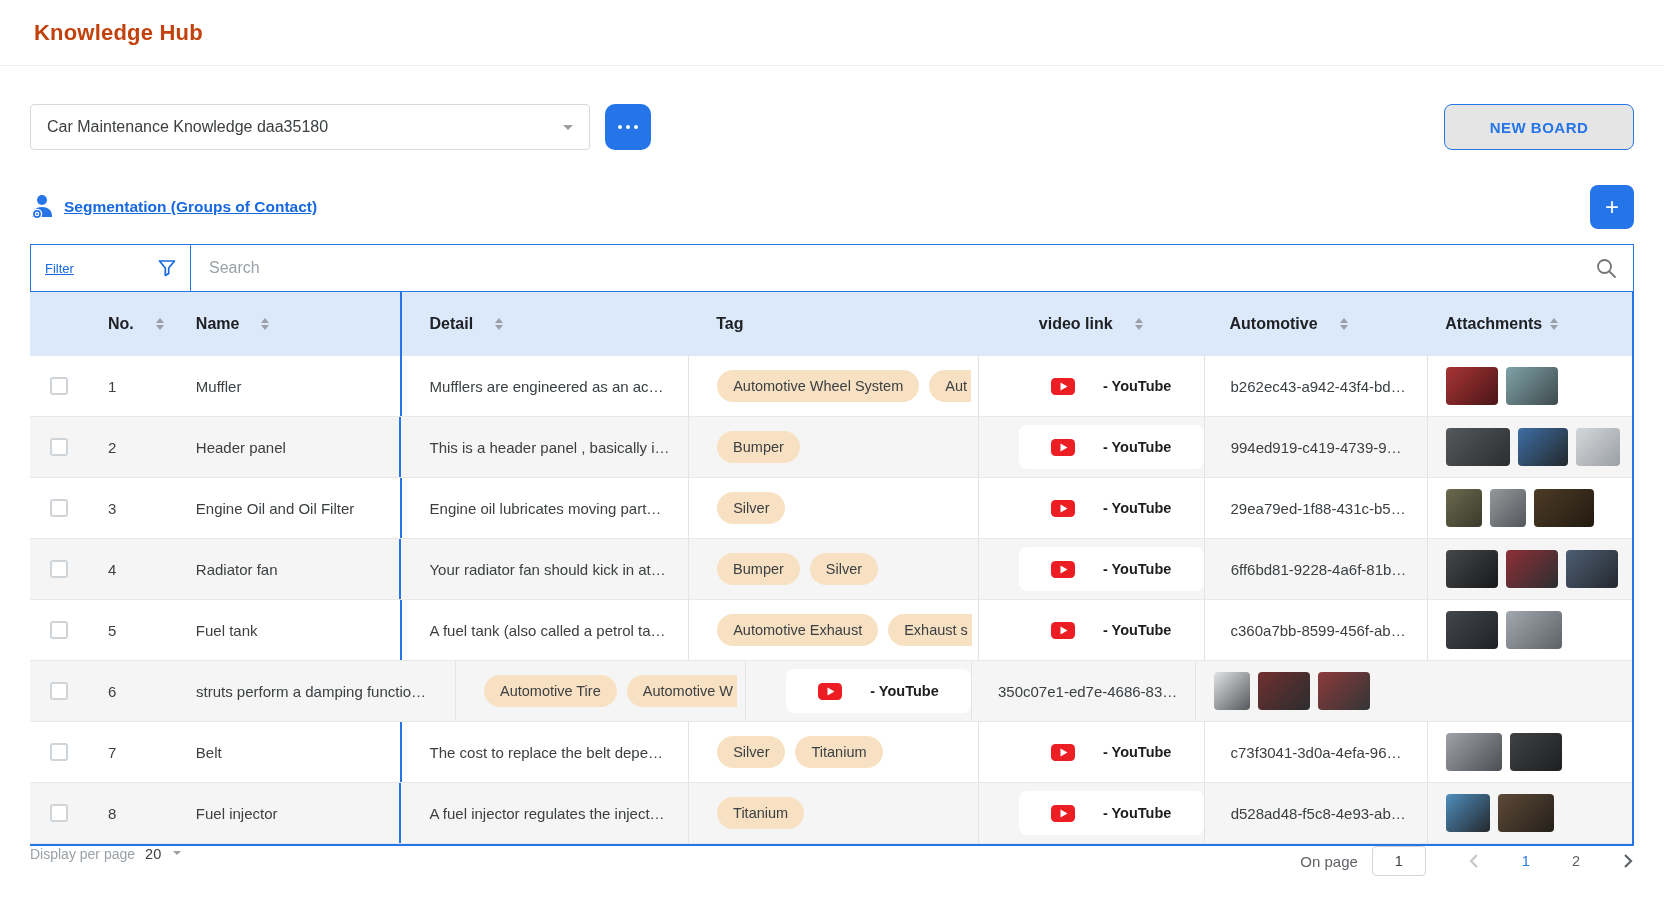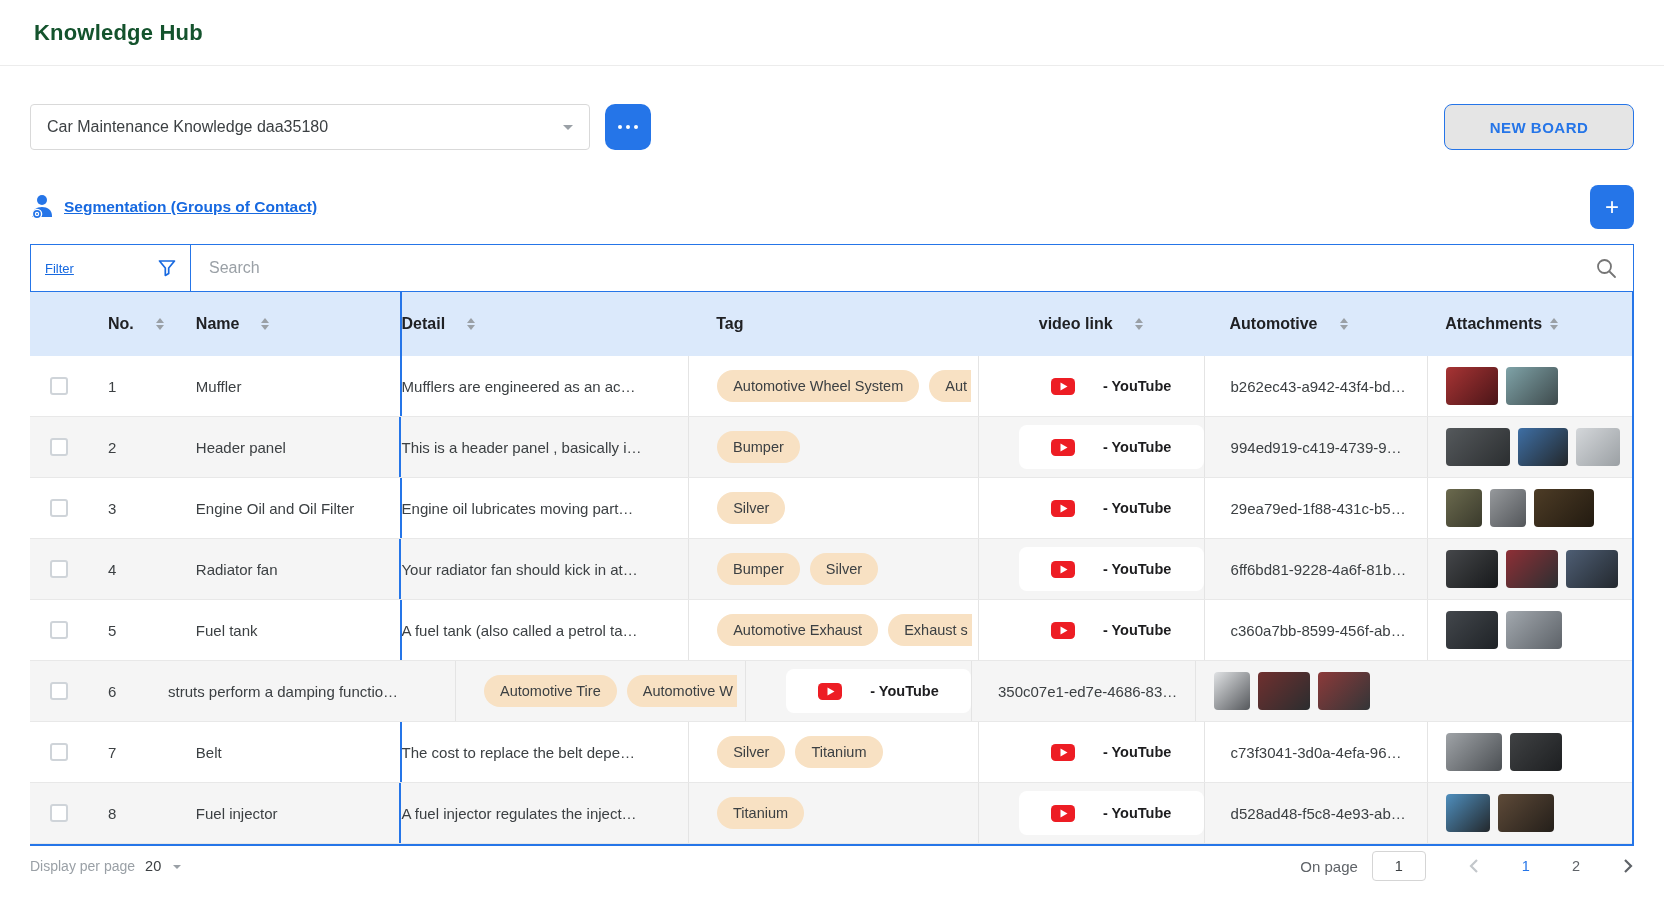--- a/index.html
+++ b/index.html
@@ -1,21 +1,21 @@
 <!DOCTYPE html>
 <html style="--accent: #2575e8;"><head>
 <meta charset="utf-8">
 <style>
   * { box-sizing: border-box; margin: 0; padding: 0; }
   html,body { width:1664px; height:901px; background:#fff; overflow:hidden;
               font-family:"Liberation Sans", sans-serif; color:#3c4043; }
 
   
   .topbar { height:66px; border-bottom:1px solid #ececec; display:flex; align-items:center; padding:0 34px; }
-  .page-title { font-size:22px; font-weight:700; color:#14532d; letter-spacing:.2px; }
+  .page-title { font-size:22px; font-weight:700; color:#c2410c; letter-spacing:.2px; }
 
   .content { padding:0 30px; }
 
   
   .controls-row { margin-top:38px; height:46px; display:flex; align-items:center; }
   .board-select { width:560px; height:46px; border:1px solid #d9d9d9; border-radius:4px;
                   display:flex; align-items:center; justify-content:space-between;
                   padding:0 16px; font-size:16px; color:#3c4043; background:#fff; cursor:pointer; }
   .caret-down { width:0; height:0; border:5px solid transparent; border-top-color:#9aa0a6; margin-top:6px; }
   .more-btn { width:46px; height:46px; margin-left:15px; border:none; border-radius:10px;
@@ -53,21 +53,21 @@
   .sort-icon .dn  { border-top:5px solid #9aa0a6; }
 
   .trow { display:flex; align-items:center; height:61px; background:#fff;
           border-bottom:1px solid #e8e8e8; font-size:15px; color:#3c4043; }
   .trow.alt { background:#f5f5f5; }
 
   
   .c-check  { width:58px;  display:flex; justify-content:center; align-items:center; }
   .c-no     { width:80px;  padding-left:20px; }
   .c-name   { width:234px; padding-left:28px; border-right:2px solid var(--accent); align-self:stretch; display:flex; align-items:center; }
-  .c-detail { width:287px; white-space:nowrap; overflow:hidden; }
+  .c-detail { width:287px; padding-left:28px; white-space:nowrap; overflow:hidden; }
   .c-tag    { width:290px; padding-left:28px; display:flex; align-items:flex-start; gap:10px; overflow:hidden; white-space:nowrap; }
   .c-video  { width:226px; display:flex; align-items:center; justify-content:center; align-self:stretch; }
   .c-embed  { width:224px; padding-left:26px; white-space:nowrap; overflow:hidden; }
   .c-attach { width:205px; padding-left:18px; display:flex; align-items:center; gap:8px; overflow:hidden; }
   .trow .c-tag, .trow .c-embed, .trow .c-attach, .trow .c-video.cellline { border-left:1px solid #e4e4e4; align-self:stretch; display:flex; align-items:center; }
   .trow .c-embed, .trow .c-detail { display:flex; align-items:center; }
   .c-no, .c-name { display:flex; align-items:center; }
   .thead .c-name { border-right:2px solid var(--accent); }
 
   .checkbox { width:18px; height:18px; border:2px solid #cfd4d9; border-radius:3px; background:#fff; cursor:pointer; }
@@ -75,21 +75,21 @@
   .tag { background:#f8e1c3; color:#3c4043; font-size:14.5px; padding:8px 16px; border-radius:17px; flex:0 0 auto; }
   .tag.clipped { border-top-right-radius:0; border-bottom-right-radius:0; padding-right:4px; }
 
   .video-link { display:flex; align-items:center; gap:28px; cursor:pointer;margin-left:40px; }
   .video-link.boxed { background:#fff; border-radius:8px; width:198px; height:44px; justify-content:center; }
   .yt-label { font-size:14.5px; font-weight:700; color:#1d1d1f; }
 
   .thumb { height:38px; border-radius:4px; flex:0 0 auto; cursor:pointer; }
 
   
-  .footer { height:40px; display:flex; align-items:center; }
+  .footer { height:40px; display:flex; align-items:flex-start; }
   .dpp-label { color:#9aa0a6; font-size:14px; }
   .dpp-value { color:#3c4043; font-size:14.5px; margin-left:10px; }
   .dpp-caret { margin-left:12px; width:0; height:0; border:4px solid transparent; border-top-color:#9aa0a6; margin-top:5px; cursor:pointer; }
   .pager { margin-left:auto; display:flex; align-items:center; }
   .onpage-label { color:#5f6368; font-size:15px; margin-right:14px; }
   .onpage-input { width:54px; height:30px; border:1px solid #d5d5d5; border-radius:4px; text-align:center;
                   font-size:14.5px; color:#3c4043; font-family:"Liberation Sans", sans-serif; outline:none; }
   .pg-btn { margin-left:42px; font-size:14.5px; cursor:pointer; background:none; border:none; font-family:"Liberation Sans", sans-serif; }
   .pg-num { color:#5f6368; }
   .pg-num.current { color:var(--accent); }

